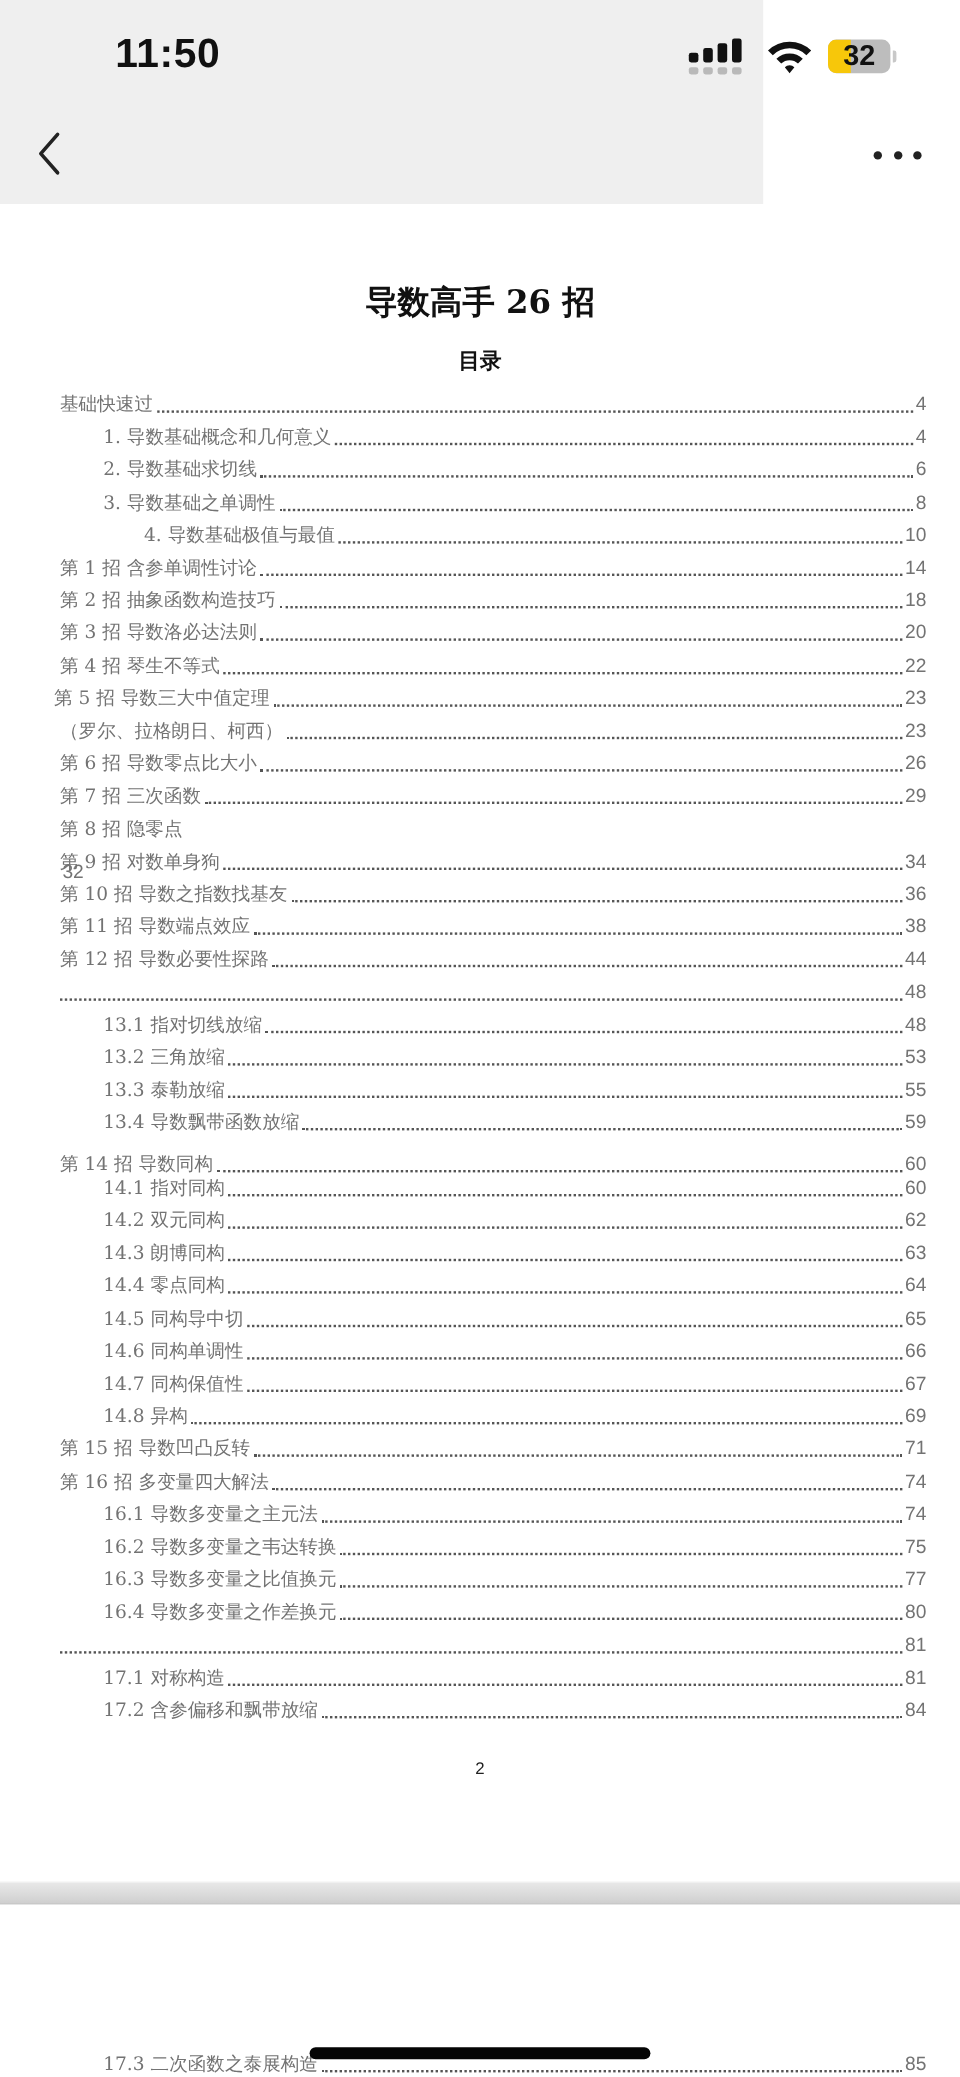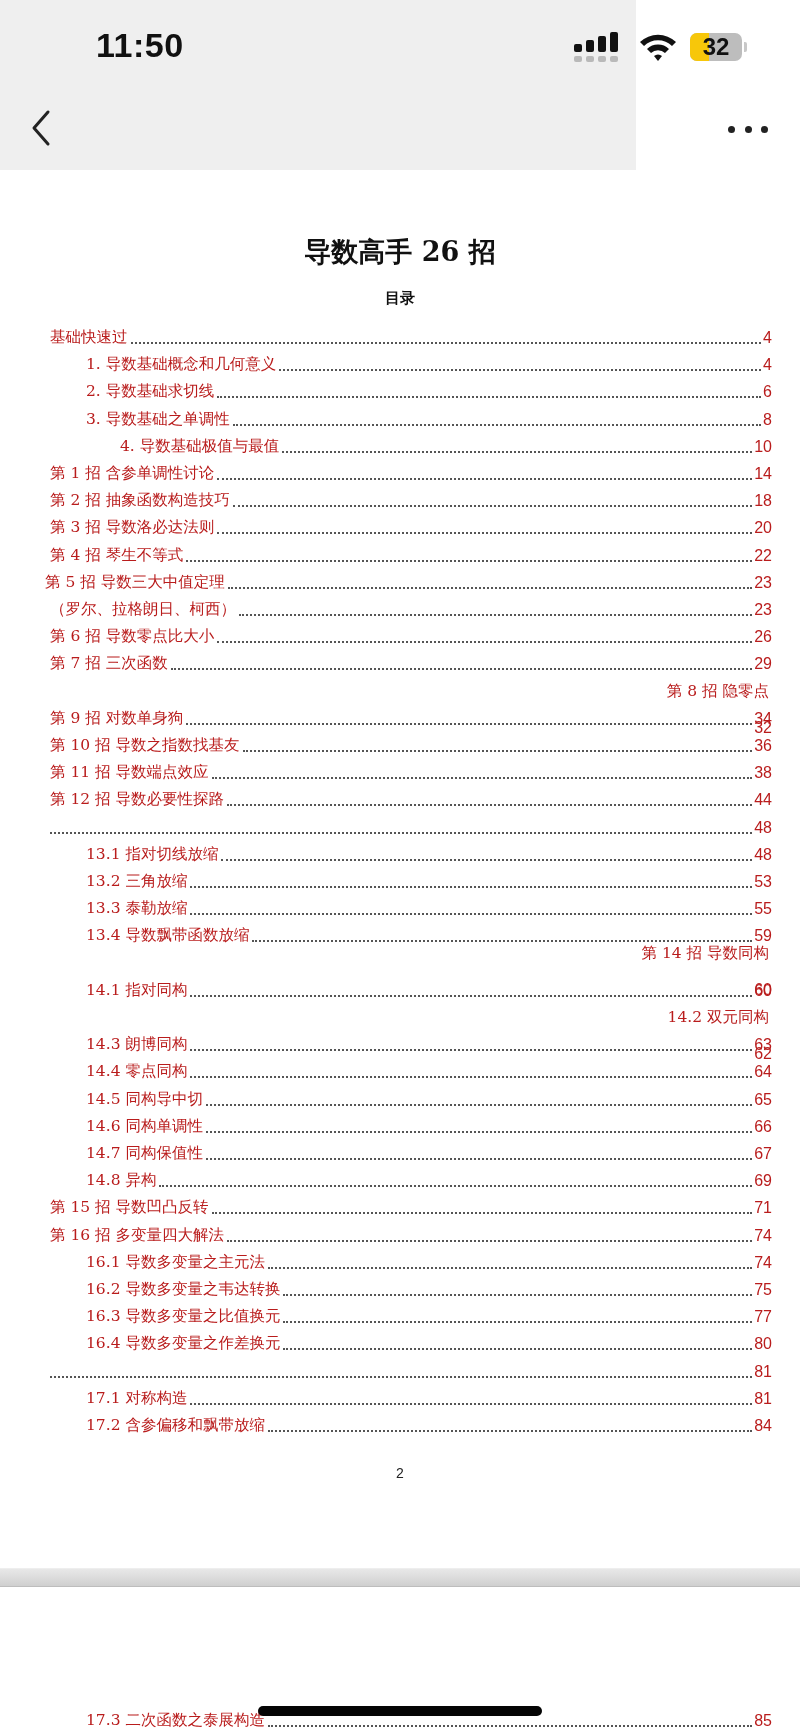--- a/index.html
+++ b/index.html
@@ -41,26 +41,26 @@
     .more-btn { position: absolute; left: 728px; top: 122px; width: 40px; height: 14px; display: flex; justify-content: space-between; align-items: center; }
     .more-btn span { width: 7px; height: 7px; border-radius: 50%; background: #222; display: block; }
 
     .page { position: absolute; left: 0; width: 800px; background: #fff; }
     .doc-title {
       position: absolute; left: 0; width: 800px; top: 234px; text-align: center;
       font-family: "DejaVu Serif", "Liberation Serif", serif; font-weight: 700; font-size: 27px; color: #111;
     }
     .toc-heading {
       position: absolute; left: 0; width: 800px; top: 289px; text-align: center;
-      font-family: "DejaVu Serif", serif; font-weight: 700; font-size: 15px; color: #111;
+      font-family: "DejaVu Serif", serif; font-weight: 700; font-size: 18px; color: #111;
     }
     .toc { position: absolute; left: 0; top: 324px; width: 800px; }
     .toc-row {
-      position: absolute; display: flex; align-items: flex-end; right: 28px;
-      font-family: "DejaVu Serif", "Liberation Serif", serif; font-size: 15.5px; color: #b91c1c; height: 27px;
+      position: absolute; display: flex; align-items: flex-start; right: 28px;
+      font-family: "DejaVu Serif", "Liberation Serif", serif; font-size: 15.5px; color: #737373; height: 27px;
       line-height: 27px;
     }
     .toc-row .t { white-space: nowrap; padding-right: 3px; }
     .toc-row .dots {
       flex: 1; height: 1px; margin-bottom: 4px;
       border-bottom: 2px dotted #555; align-self: flex-end; margin-bottom: 7px;
     }
     .toc-row .p { white-space: nowrap; padding-left: 2px; font-family: "Liberation Sans", sans-serif; font-size: 16px; }
 
     .page-number {
@@ -228,31 +228,31 @@
     <div class="toc-row" style="left: 86px; top: 571.2px;">
       <span class="t">13.3 泰勒放缩</span>
       <span class="dots"></span>
       <span class="p">55</span>
     </div>
     <div class="toc-row" style="left: 86px; top: 598.4px;">
       <span class="t">13.4 导数飘带函数放缩</span>
       <span class="dots"></span>
       <span class="p">59</span>
     </div>
-    <div class="toc-row" style="left: 50px; top: 616px; flex-direction: column;">
+    <div class="toc-row" style="left: 50px; top: 633px;">
       <span class="t">第 14 招  导数同构</span>
       <span class="dots"></span>
       <span class="p">60</span>
     </div>
     <div class="toc-row" style="left: 86px; top: 652.8px;">
       <span class="t">14.1 指对同构</span>
       <span class="dots"></span>
       <span class="p">60</span>
     </div>
-    <div class="toc-row" style="left: 86px; top: 680px; flex-direction: column;">
+    <div class="toc-row" style="left: 86px; top: 680px;">
       <span class="t">14.2 双元同构</span>
       <span class="dots"></span>
       <span class="p">62</span>
     </div>
     <div class="toc-row" style="left: 86px; top: 707.2px;">
       <span class="t">14.3 朗博同构</span>
       <span class="dots"></span>
       <span class="p">63</span>
     </div>
     <div class="toc-row" style="left: 86px; top: 734.4px;">

